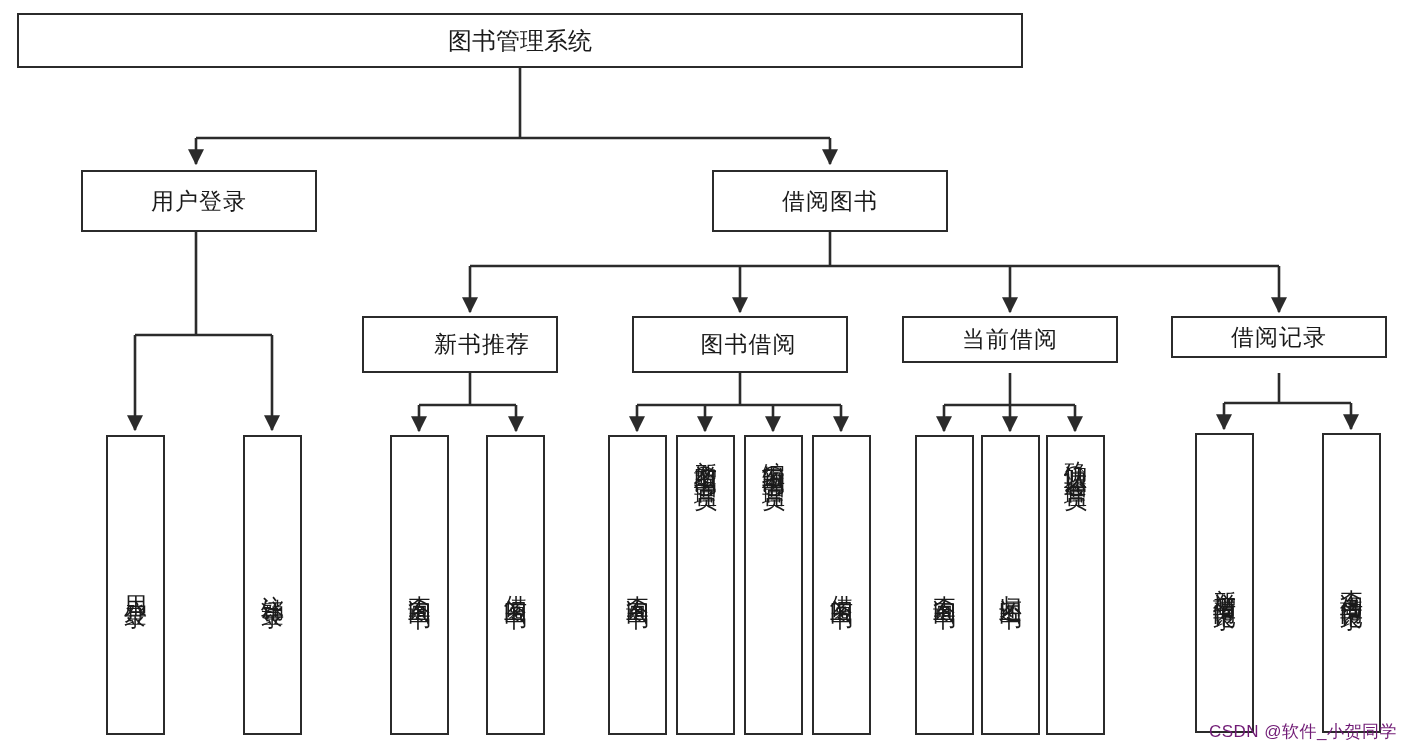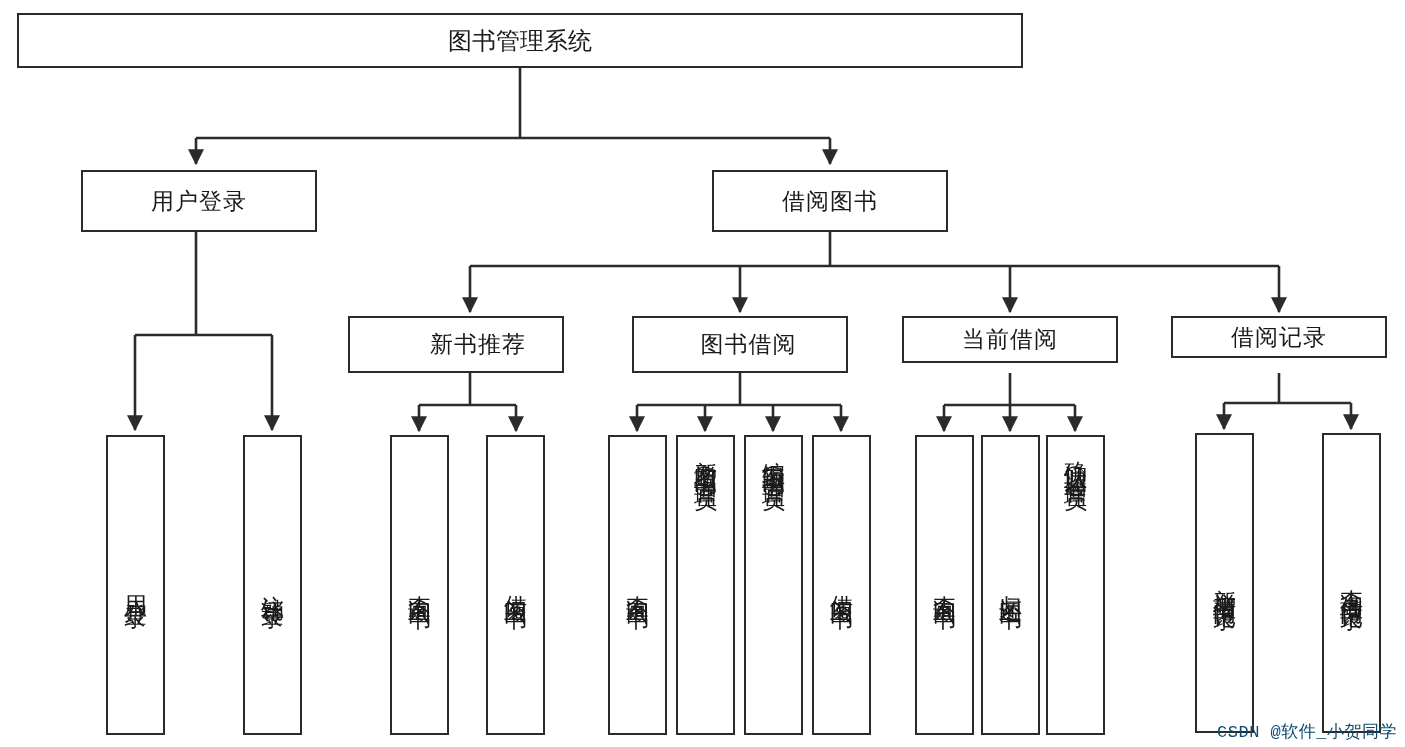--- a/index.html
+++ b/index.html
@@ -57,24 +57,24 @@
     text-align:center;
   }
   .leaf.topalign{
     align-items:flex-start;
     padding-top:6px;
   }
   #watermark{
     position:absolute;
     right:8px;bottom:4px;
     font-size:17px;
-    color:#0c4a6e;
+    color:#701a75;
     letter-spacing:0.5px;
     white-space:nowrap;
-    font-family:Liberation Mono, monospace;
+    font-family:Liberation Sans, sans-serif;
   }
 </style>
 </head>
 <body>
 
 <div id="diagram">
 
   <svg id="edges" viewBox="0 0 1405 747" width="1405" height="747">
     <defs>
       <marker id="arrow" viewBox="0 0 10 10" refX="9.2" refY="5" markerWidth="6.2" markerHeight="6.2" orient="auto-start-reverse">
@@ -121,21 +121,21 @@
     <path d="M 1224 403 L 1351 403" stroke="#2b2b2b" stroke-width="2.6" fill="none"></path>
     <path d="M 1224 403 L 1224 429" stroke="#2b2b2b" stroke-width="2.6" fill="none" marker-end="url(#arrow)"></path>
     <path d="M 1351 403 L 1351 429" stroke="#2b2b2b" stroke-width="2.6" fill="none" marker-end="url(#arrow)"></path>
   </svg>
 
   <div class="node root" style="left:17px;top:13px;width:1006px;height:55px;">图书管理系统</div>
 
   <div class="node h" style="left:81px;top:170px;width:236px;height:62px;">用户登录</div>
   <div class="node h" style="left:712px;top:170px;width:236px;height:62px;">借阅图书</div>
 
-  <div class="node h" style="left:348px;top:316px;width:216px;height:57px;padding-left:44px;">新书推荐</div>
+  <div class="node h" style="left:362px;top:316px;width:196px;height:57px;padding-left:44px;">新书推荐</div>
   <div class="node h" style="left:632px;top:316px;width:216px;height:57px;padding-left:17px;">图书借阅</div>
   <div class="node h" style="left:902px;top:316px;width:216px;height:47px;">当前借阅</div>
   <div class="node h" style="left:1171px;top:316px;width:216px;height:42px;">借阅记录</div>
 
   <div class="leaf" style="left:106px;top:435px;width:59px;height:300px;">
     <span class="vtext">用户登录</span>
   </div>
   <div class="leaf" style="left:243px;top:435px;width:59px;height:300px;">
     <span class="vtext">注销登录</span>
   </div>

